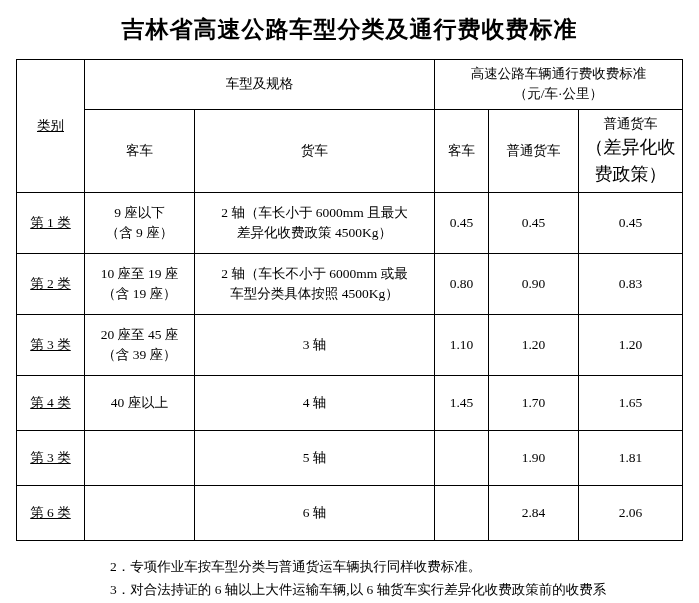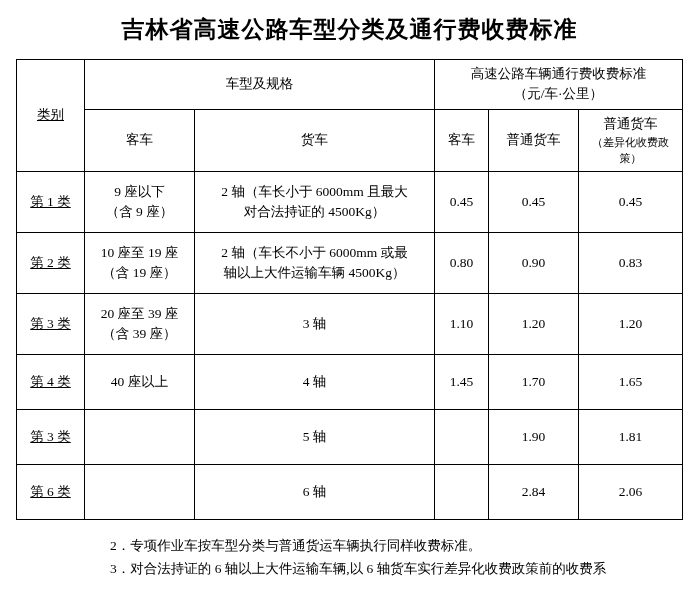--- a/index.html
+++ b/index.html
@@ -57,21 +57,21 @@
     height: 52px;
   }
   .row-mid td {
     height: 46px;
   }
   .num {
     font-family: Liberation Serif, serif;
     font-size: 14px;
   }
   .sub {
-    font-size: 11px;
+    font-size: 18px;
   }
   .desc {
     font-size: 13px;
     line-height: 1.55;
     padding-left: 6px;
     padding-right: 6px;
     margin-left: 30px;
   }
   .notes {
     margin: 14px 0 0 0;
@@ -134,46 +134,46 @@
       </tr>
 
       <tr class="row-tall">
         <td class="cat-cell">第 1 类</td>
         <td class="desc">
           <div>9 座以下</div>
           <div>（含 9 座）</div>
         </td>
         <td class="desc">
           <div>2 轴（车长小于 6000mm 且最大</div>
-          <div>对合法持证的 4500Kg）</div>
+          <div>差异化收费政策 4500Kg）</div>
         </td>
         <td class="num">0.45</td>
         <td class="num">0.45</td>
         <td class="num">0.45</td>
       </tr>
 
       <tr class="row-tall">
         <td class="cat-cell">第 2 类</td>
         <td class="desc">
           <div>10 座至 19 座</div>
           <div>（含 19 座）</div>
         </td>
         <td class="desc">
           <div>2 轴（车长不小于 6000mm 或最</div>
-          <div>轴以上大件运输车辆 4500Kg）</div>
+          <div>车型分类具体按照 4500Kg）</div>
         </td>
         <td class="num">0.80</td>
         <td class="num">0.90</td>
         <td class="num">0.83</td>
       </tr>
 
       <tr class="row-tall">
         <td class="cat-cell">第 3 类</td>
         <td class="desc">
-          <div>20 座至 39 座</div>
+          <div>20 座至 45 座</div>
           <div>（含 39 座）</div>
         </td>
         <td class="desc">
           <div>3 轴</div>
         </td>
         <td class="num">1.10</td>
         <td class="num">1.20</td>
         <td class="num">1.20</td>
       </tr>
 

